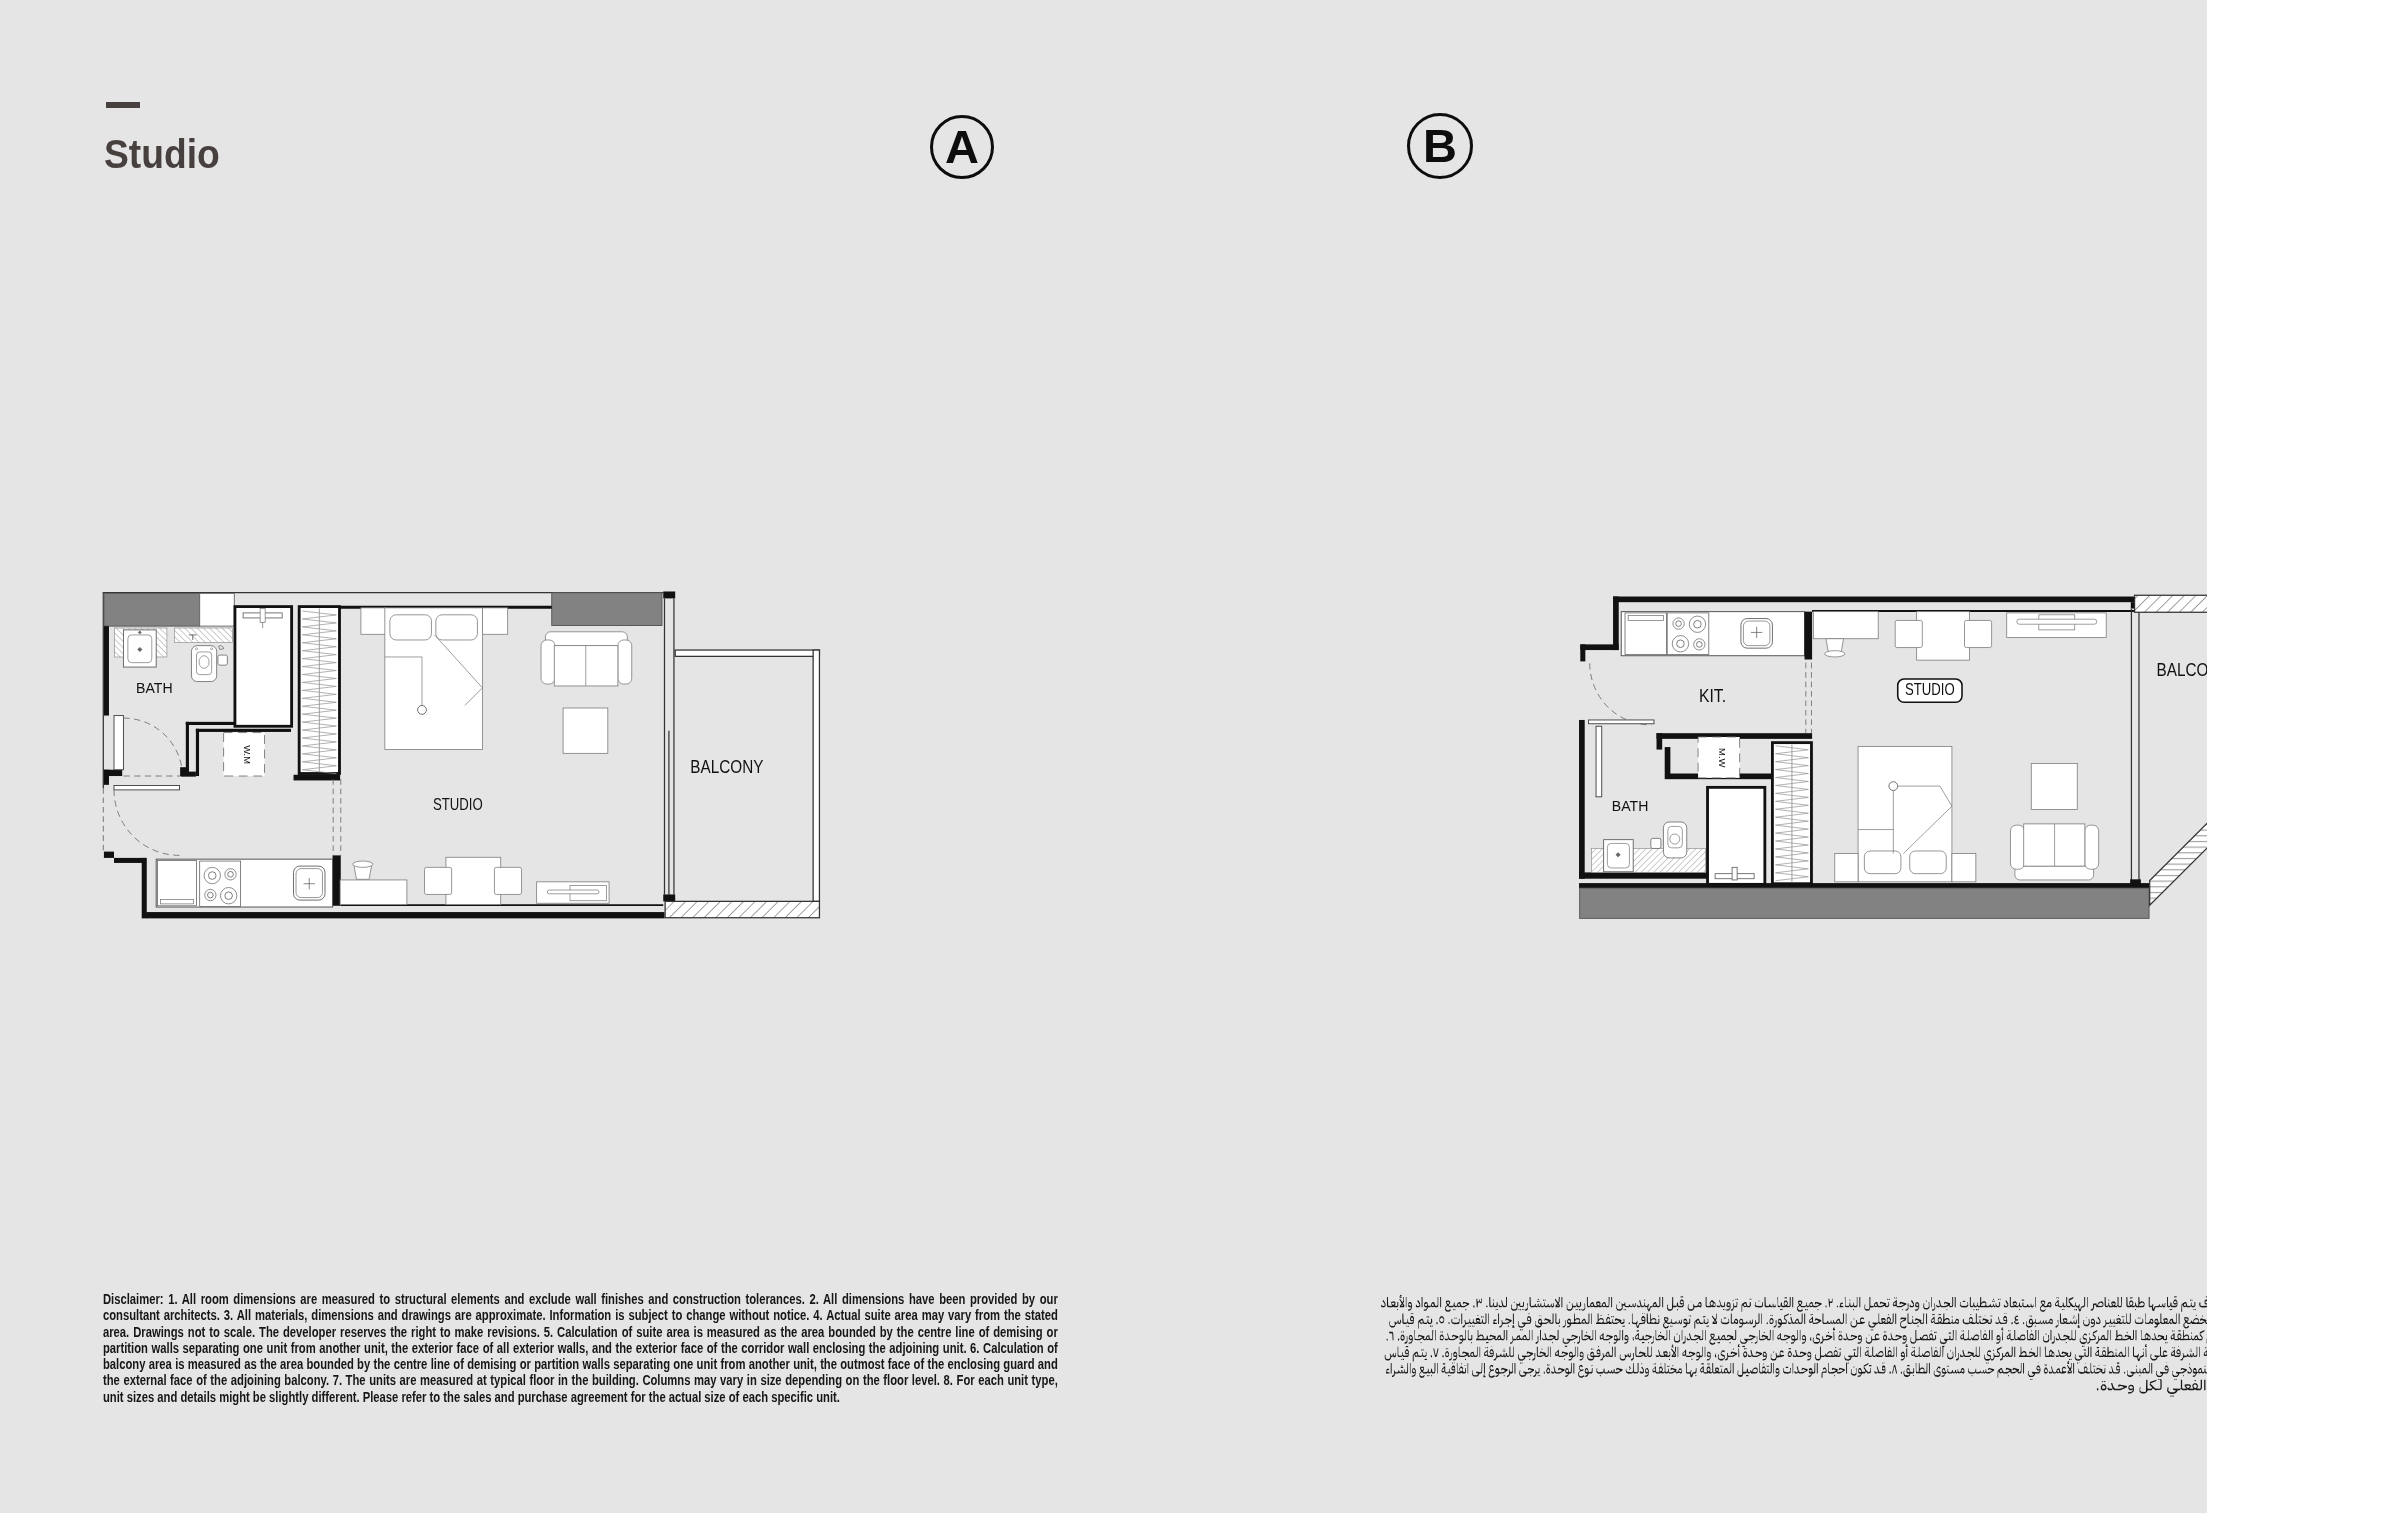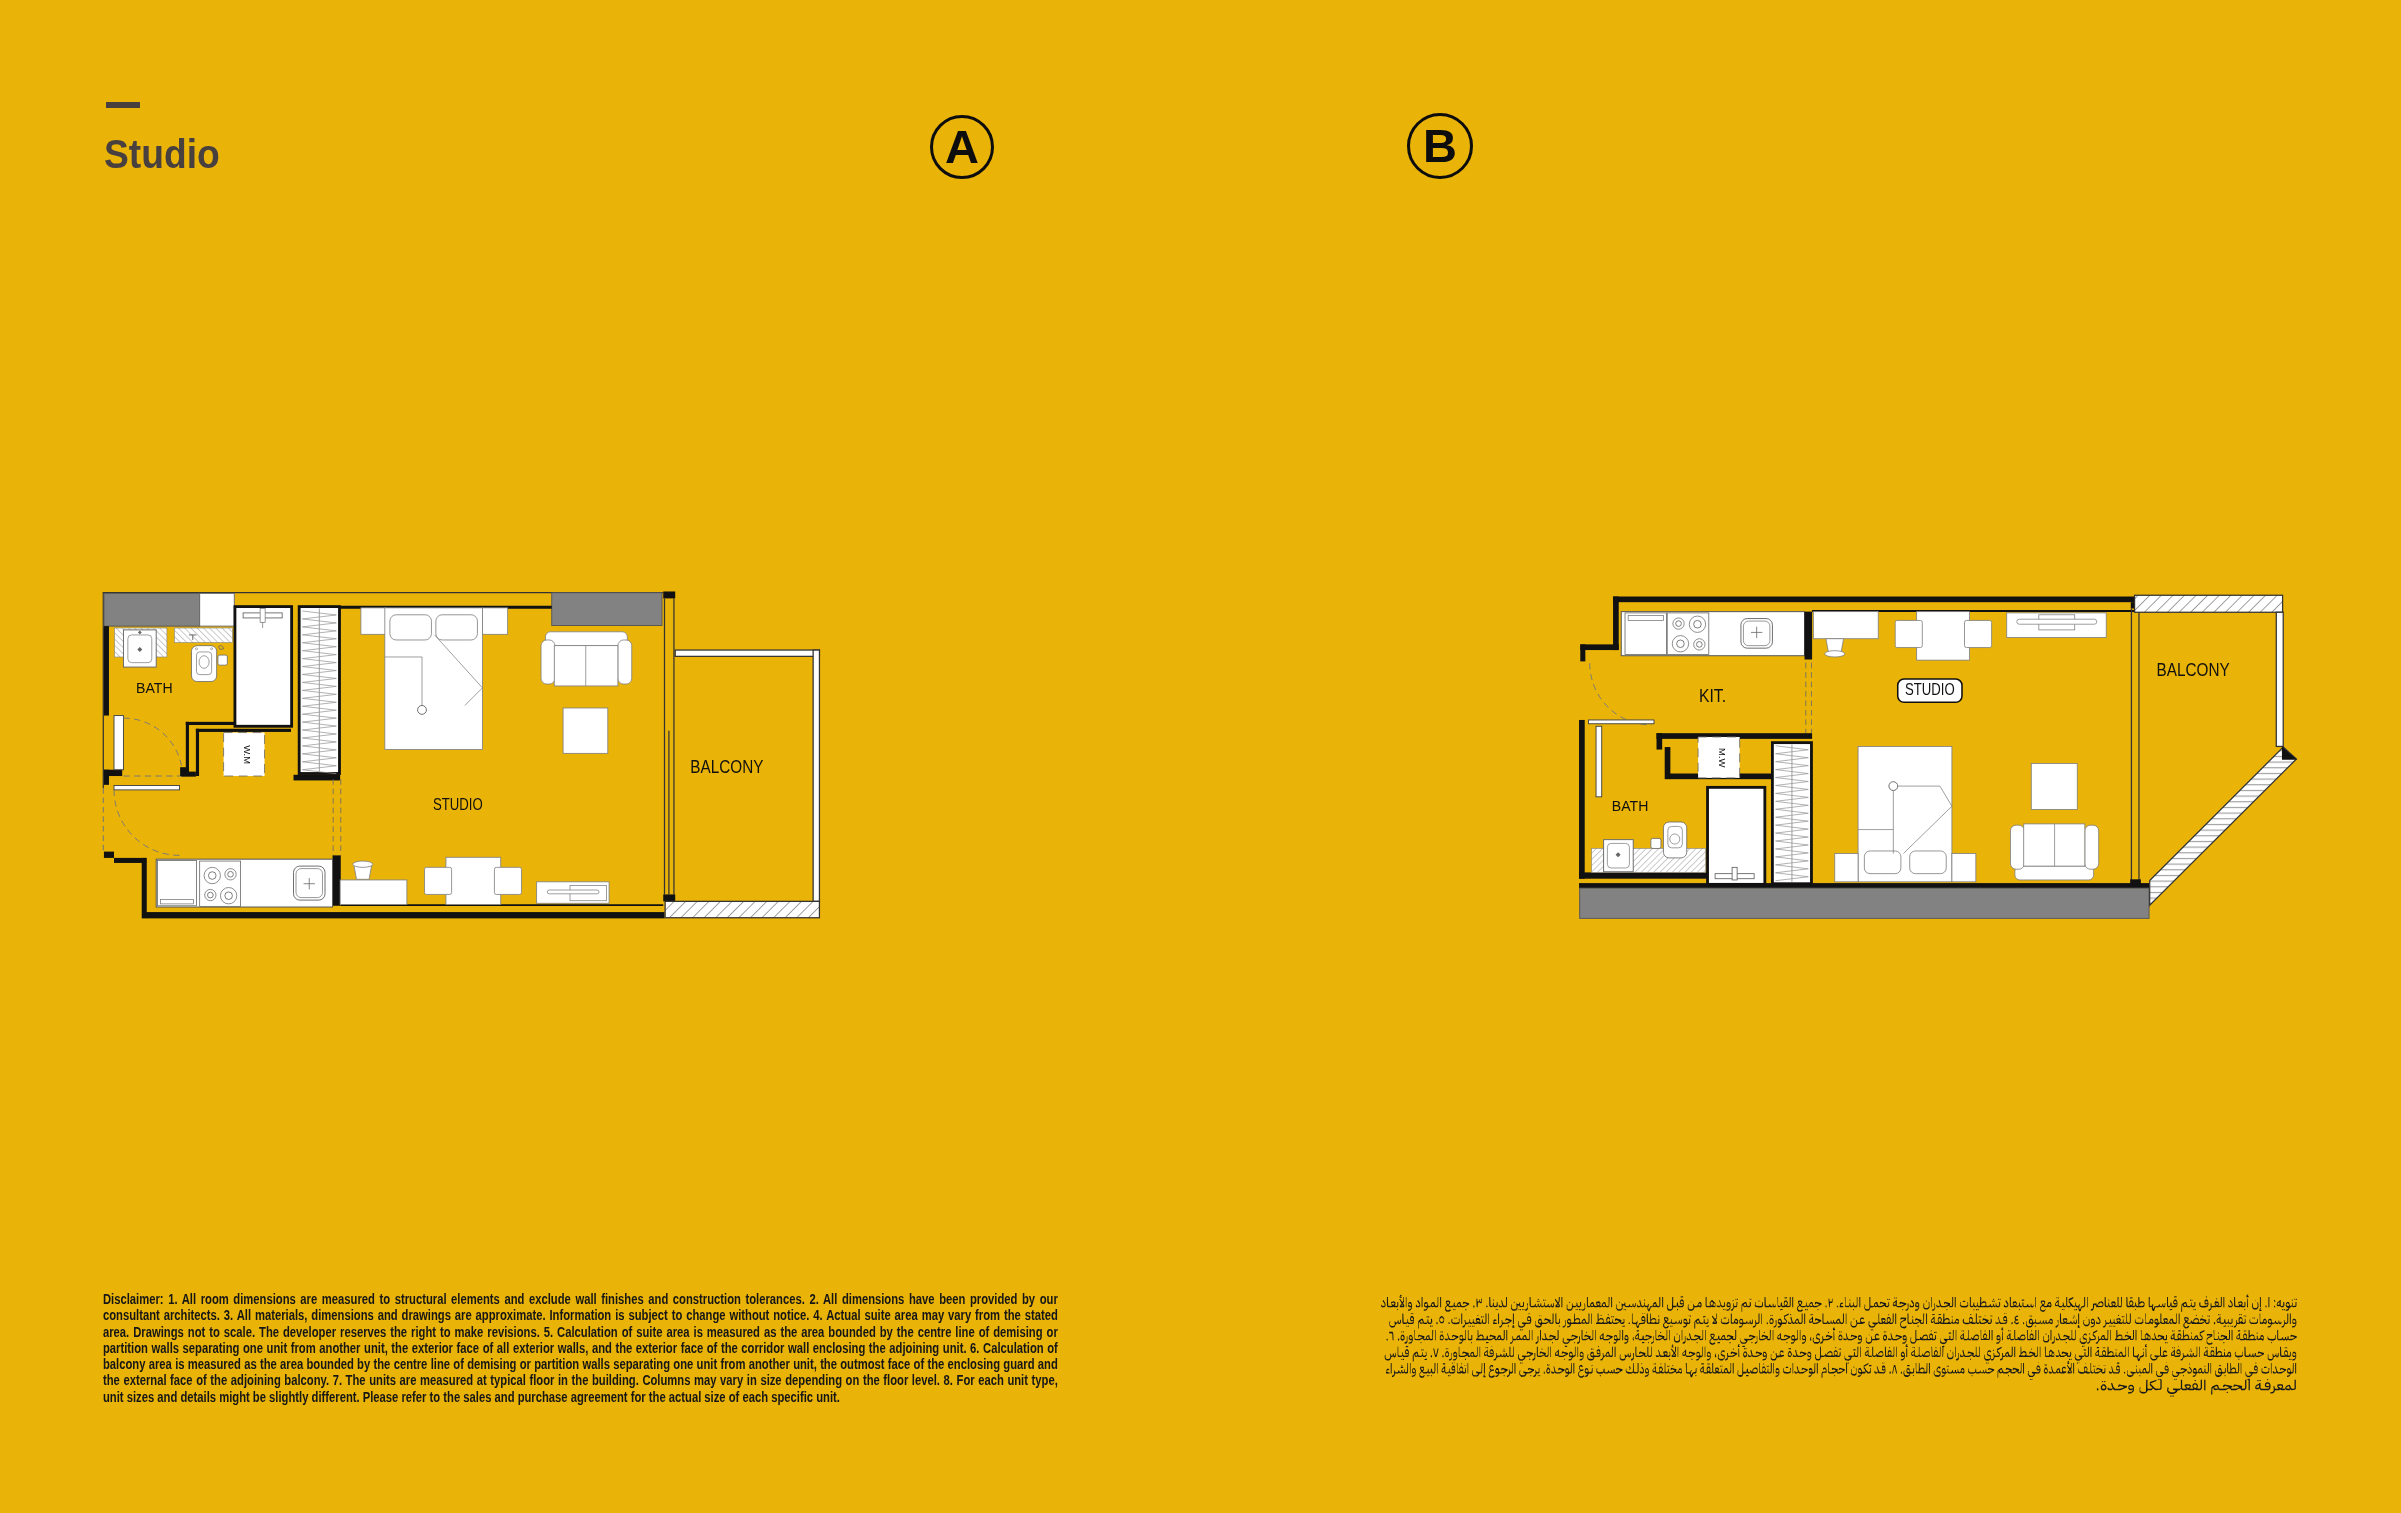--- a/index.html
+++ b/index.html
@@ -1,16 +1,16 @@
 <!DOCTYPE html>
 <html style="font-size:10px"><head>
 <meta charset="utf-8">
 <style>
   html,body{margin:0;padding:0;background:#ffffff;}
-  #page{position:relative;width:2401px;height:1513px;background:#eab308;overflow:hidden;
+  #page{position:relative;width:2207px;height:1513px;background:#e5e5e5;overflow:hidden;
         font-family:"Liberation Sans",sans-serif;}
   .abs{position:absolute;}
   svg text{font-family:"Liberation Sans",sans-serif;fill:#111111;}
 </style>
 </head>
 <body>
 <div id="page">
 
 <div class="abs" style="left:106px;top:102px;width:34px;height:5.7px;background:#47403f;"></div>
 

